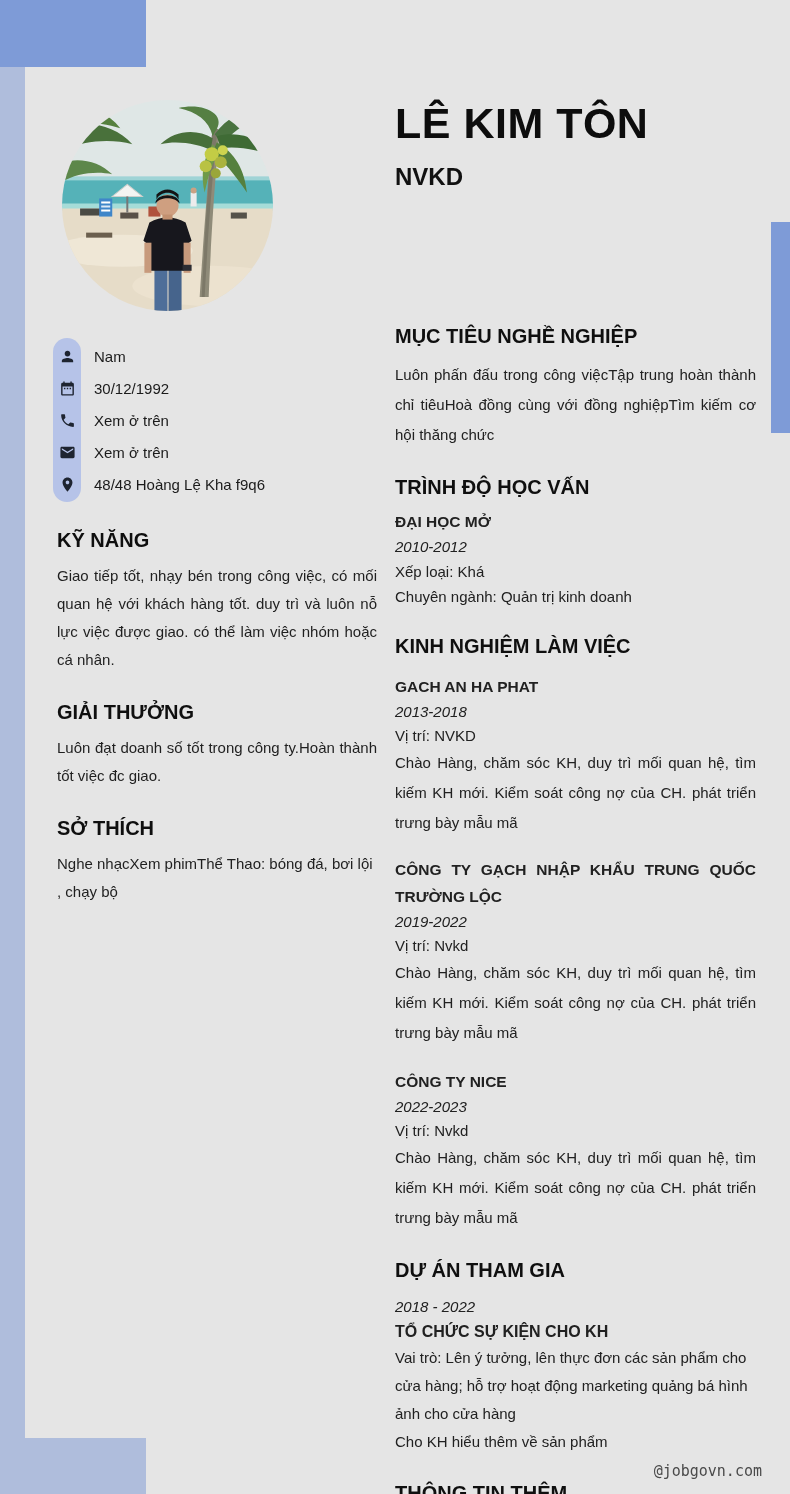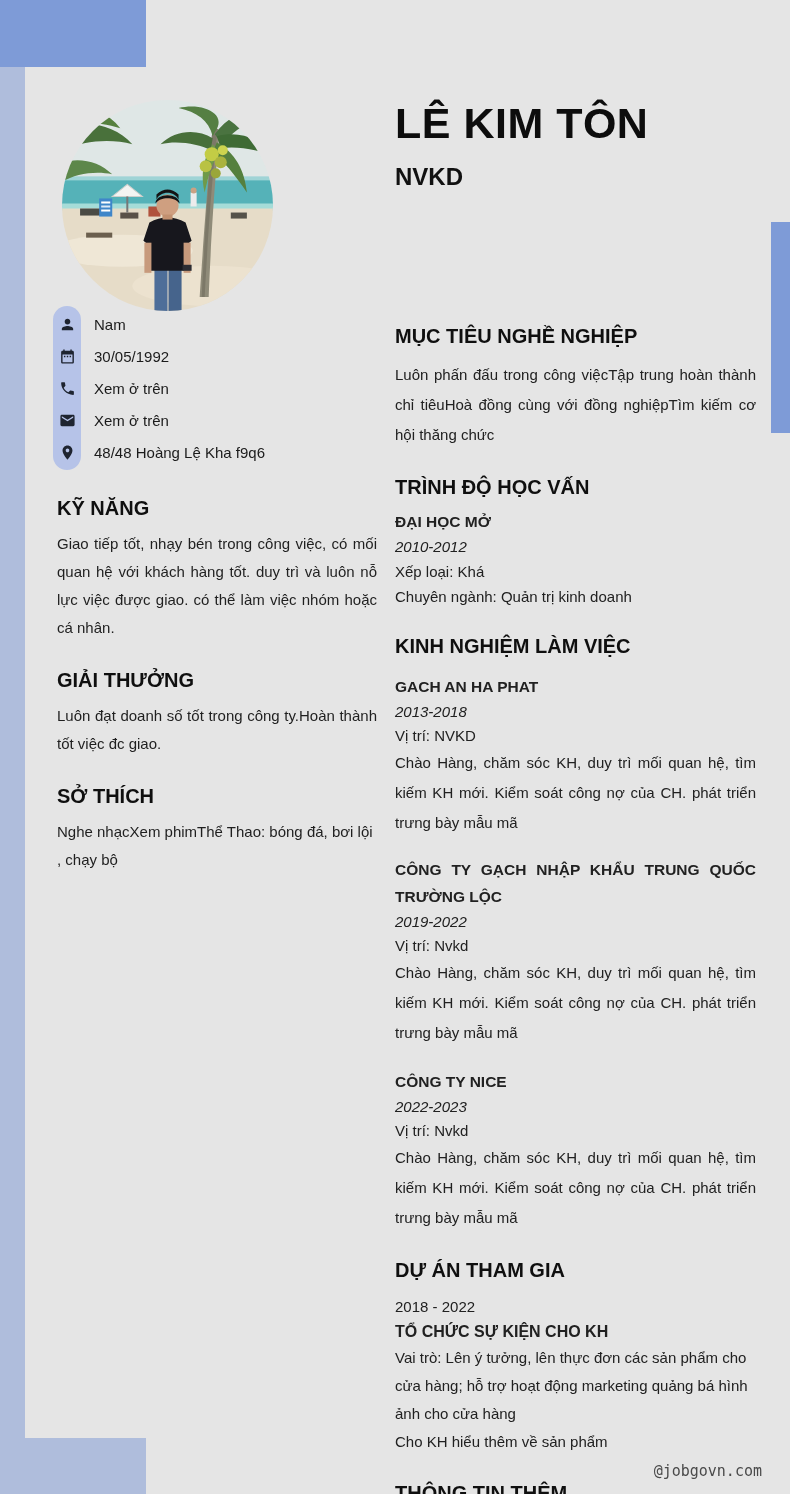--- a/index.html
+++ b/index.html
@@ -20,21 +20,21 @@
   .photo-wrap { position:absolute; left:62px; top:100px; width:211px; height:211px;
                 border-radius:50%; overflow:hidden; }
   .photo-wrap svg { display:block; width:100%; height:100%; }
 
   
   .header-block { position:absolute; left:395px; top:98px; width:370px; }
   .cv-name  { font-size:43px; line-height:50px; font-weight:800; letter-spacing:0.5px; color:#0d0d0d; }
   .cv-title { font-size:24px; line-height:28px; font-weight:700; color:#111; margin-top:15px; }
 
   
-  .col-left  { position:absolute; left:57px;  top:306px; width:320px; }
+  .col-left  { position:absolute; left:57px;  top:338px; width:320px; }
   .col-right { position:absolute; left:395px; top:323px; width:361px; }
 
   
   .info-list { position:relative; padding:2px 0; }
   .info-pill { position:absolute; left:-4px; top:0; width:28px; height:164px;
                background:#B6C3E8; border-radius:14px; }
   .info-row  { position:relative; display:flex; align-items:center; height:32px; }
   .info-ico  { width:28px; margin-left:-4px; display:flex; justify-content:center; align-items:center; flex:none; }
   .info-ico svg { width:17px; height:17px; fill:#1e2430; }
   .info-label { margin-left:13px; font-size:15px; color:#1b1b1b; }
@@ -53,21 +53,21 @@
 
   .edu-school { margin-top:9px;  font-size:15.5px; font-weight:700; line-height:25px; }
   .line-it    { font-size:15px; font-style:italic; line-height:25px; }
   .line-n     { font-size:15px; line-height:25px; }
 
   .job { margin-top:14px; }
   .job-company { font-size:15.5px; font-weight:700; line-height:27px; text-align:justify; }
   .job .line-it, .job .line-n { line-height:24px; }
   .job-desc { font-size:15px; line-height:30px; text-align:justify; }
 
-  .proj-years { margin-top:11px; font-size:15px; line-height:25px; }
+  .proj-years { margin-top:11px; font-size:15px; font-style:italic; line-height:25px; }
   .proj-name  { font-size:16px; font-weight:700; line-height:25px; }
   .proj-role  { font-size:15px; line-height:28px; }
 
   
   .watermark { position:absolute; right:28px; bottom:14px;
                font-family:"DejaVu Sans Mono","Liberation Mono",monospace;
                font-size:15px; color:#4A4A4A; }
 </style>
 </head>
 <body>
@@ -158,21 +158,21 @@
         </span>
         <span class="info-label">Nam</span>
       </div>
 
       <div class="info-row">
         <span class="info-ico">
           <svg viewBox="0 0 24 24">
               <path d="M9 11H7v2h2v-2zm4 0h-2v2h2v-2zm4 0h-2v2h2v-2zm2-7h-1V2h-2v2H8V2H6v2H5c-1.11 0-1.99.9-1.99 2L3 20c0 1.1.89 2 2 2h14c1.1 0 2-.9 2-2V6c0-1.1-.9-2-2-2zm0 16H5V9h14v11z"></path>
             </svg>
         </span>
-        <span class="info-label">30/05/1992</span>
+        <span class="info-label">30/12/1992</span>
       </div>
 
       <div class="info-row">
         <span class="info-ico">
           <svg viewBox="0 0 24 24">
               <path d="M6.62 10.79c1.44 2.83 3.76 5.14 6.59 6.59l2.2-2.2c.27-.27.67-.36 1.02-.24 1.12.37 2.33.57 3.57.57.55 0 1 .45 1 1V20c0 .55-.45 1-1 1-9.39 0-17-7.61-17-17 0-.55.45-1 1-1h3.5c.55 0 1 .45 1 1 0 1.25.2 2.45.57 3.57.11.35.03.74-.25 1.02l-2.2 2.2z"></path>
             </svg>
         </span>
         <span class="info-label">Xem ở trên</span>
       </div>

